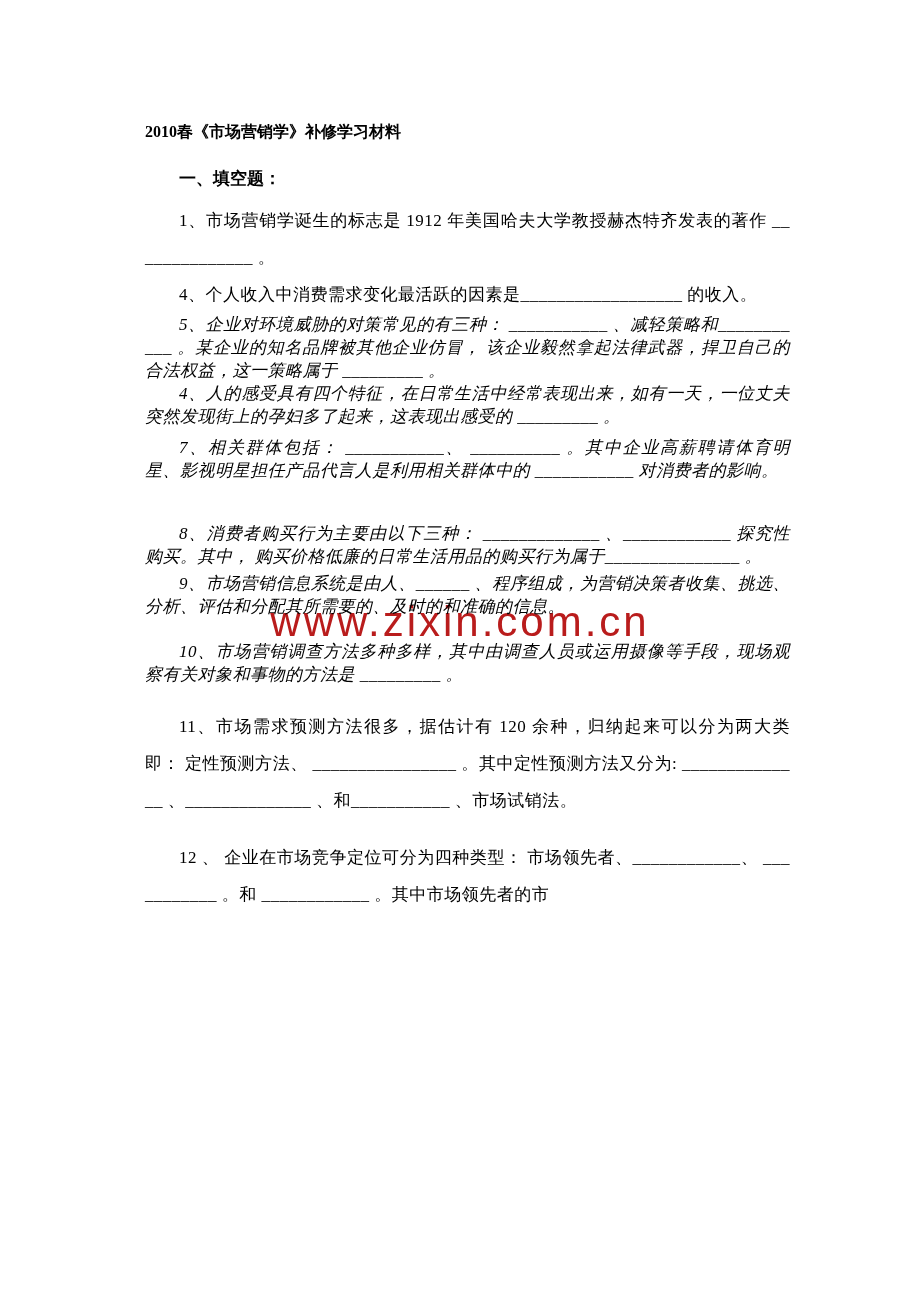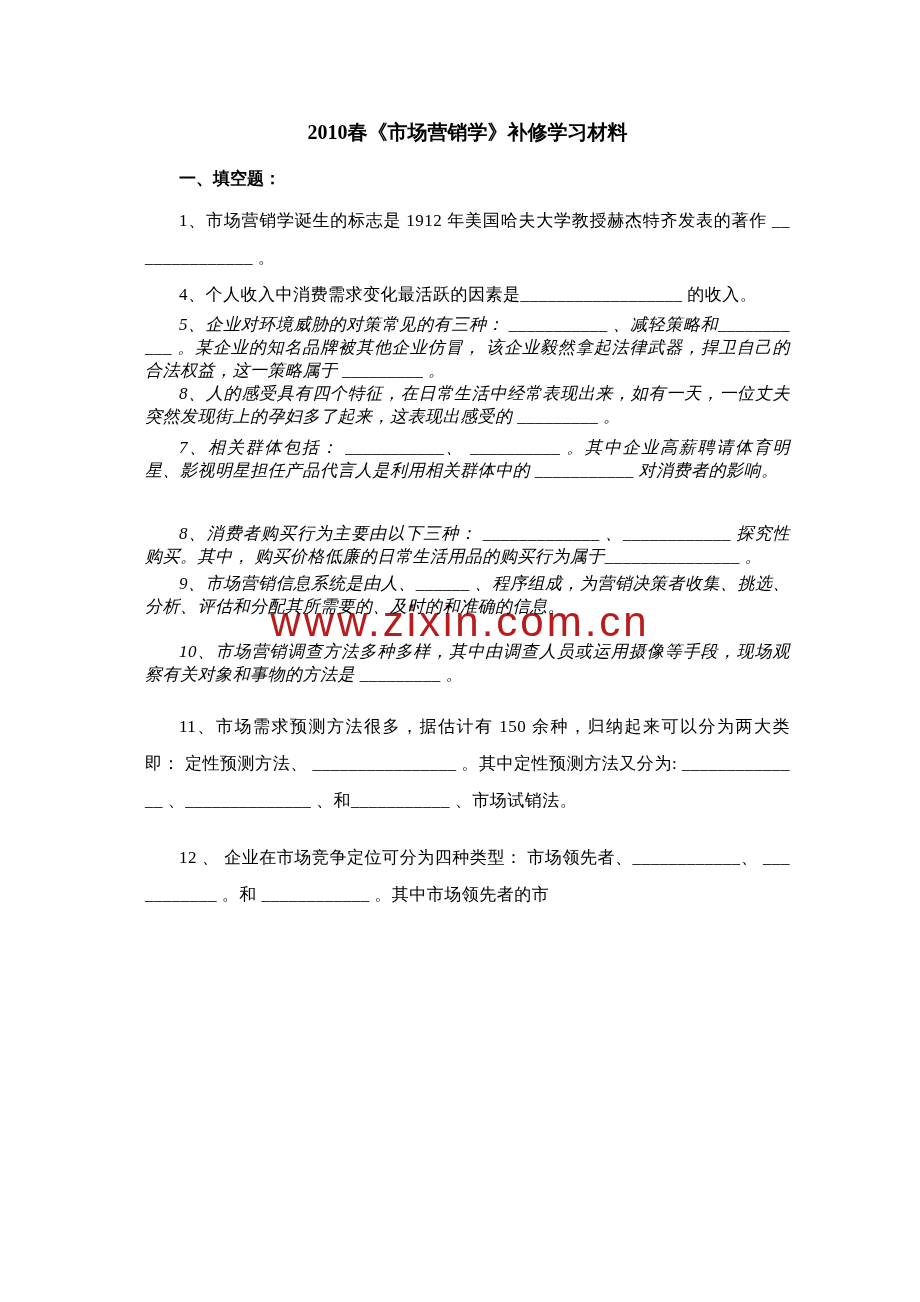--- a/index.html
+++ b/index.html
@@ -12,23 +12,23 @@
     width: 920px;
     height: 1302px;
     background: #ffffff;
     box-sizing: border-box;
     padding: 118px 130px 40px 145px;
     font-family: "Liberation Serif", "DejaVu Serif", serif;
     color: #000000;
     overflow: hidden;
   }
   .doc-title {
-    font-size: 20px;
+    font-size: 16px;
     font-weight: bold;
-    text-align: center;
+    text-align: left;
     margin: 0 0 20px 0;
     line-height: 28px;
   }
   .section-heading {
     font-size: 17px;
     font-weight: bold;
     margin: 0 0 10px 0;
     text-indent: 2em;
     line-height: 26px;
   }
@@ -80,22 +80,22 @@
   <div class="watermark">www.zixin.com.cn</div>
 
   <h1 class="doc-title">2010春《市场营销学》补修学习材料</h1>
 
   <h2 class="section-heading">一、填空题：</h2>
 
   <div class="para-list">
       <p class="para loose">1、市场营销学诞生的标志是 1912 年美国哈夫大学教授赫杰特齐发表的著作  ______________ 。</p>
       <p class="para loose">4、个人收入中消费需求变化最活跃的因素是__________________ 的收入。</p>
       <p class="para tight">5、企业对环境威胁的对策常见的有三种： ___________ 、减轻策略和___________ 。某企业的知名品牌被其他企业仿冒， 该企业毅然拿起法律武器，捍卫自己的合法权益，这一策略属于 _________ 。</p>
-      <p class="para tight">8、人的感受具有四个特征，在日常生活中经常表现出来，如有一天，一位丈夫突然发现街上的孕妇多了起来，这表现出感受的 _________ 。</p>
+      <p class="para tight">4、人的感受具有四个特征，在日常生活中经常表现出来，如有一天，一位丈夫突然发现街上的孕妇多了起来，这表现出感受的 _________ 。</p>
       <p class="para tight">7、相关群体包括： ___________、 __________ 。其中企业高薪聘请体育明星、影视明星担任产品代言人是利用相关群体中的 ___________ 对消费者的影响。</p>
       <p class="para tight">8、消费者购买行为主要由以下三种： _____________ 、____________ 探究性购买。其中， 购买价格低廉的日常生活用品的购买行为属于_______________ 。</p>
       <p class="para tight">9、市场营销信息系统是由人、______ 、程序组成，为营销决策者收集、挑选、分析、评估和分配其所需要的、及时的和准确的信息。</p>
       <p class="para tight">10、市场营销调查方法多种多样，其中由调查人员或运用摄像等手段，现场观察有关对象和事物的方法是 _________ 。</p>
-      <p class="para loose">11、市场需求预测方法很多，据估计有 150 余种，归纳起来可以分为两大类即： 定性预测方法、 ________________ 。其中定性预测方法又分为: ______________ 、______________ 、和___________ 、市场试销法。</p>
+      <p class="para loose">11、市场需求预测方法很多，据估计有 120 余种，归纳起来可以分为两大类即： 定性预测方法、 ________________ 。其中定性预测方法又分为: ______________ 、______________ 、和___________ 、市场试销法。</p>
       <p class="para loose">12 、 企业在市场竞争定位可分为四种类型： 市场领先者、____________、 ___________ 。和 ____________ 。其中市场领先者的市</p>
     </div>
 
 </div>
 
 </body></html>

